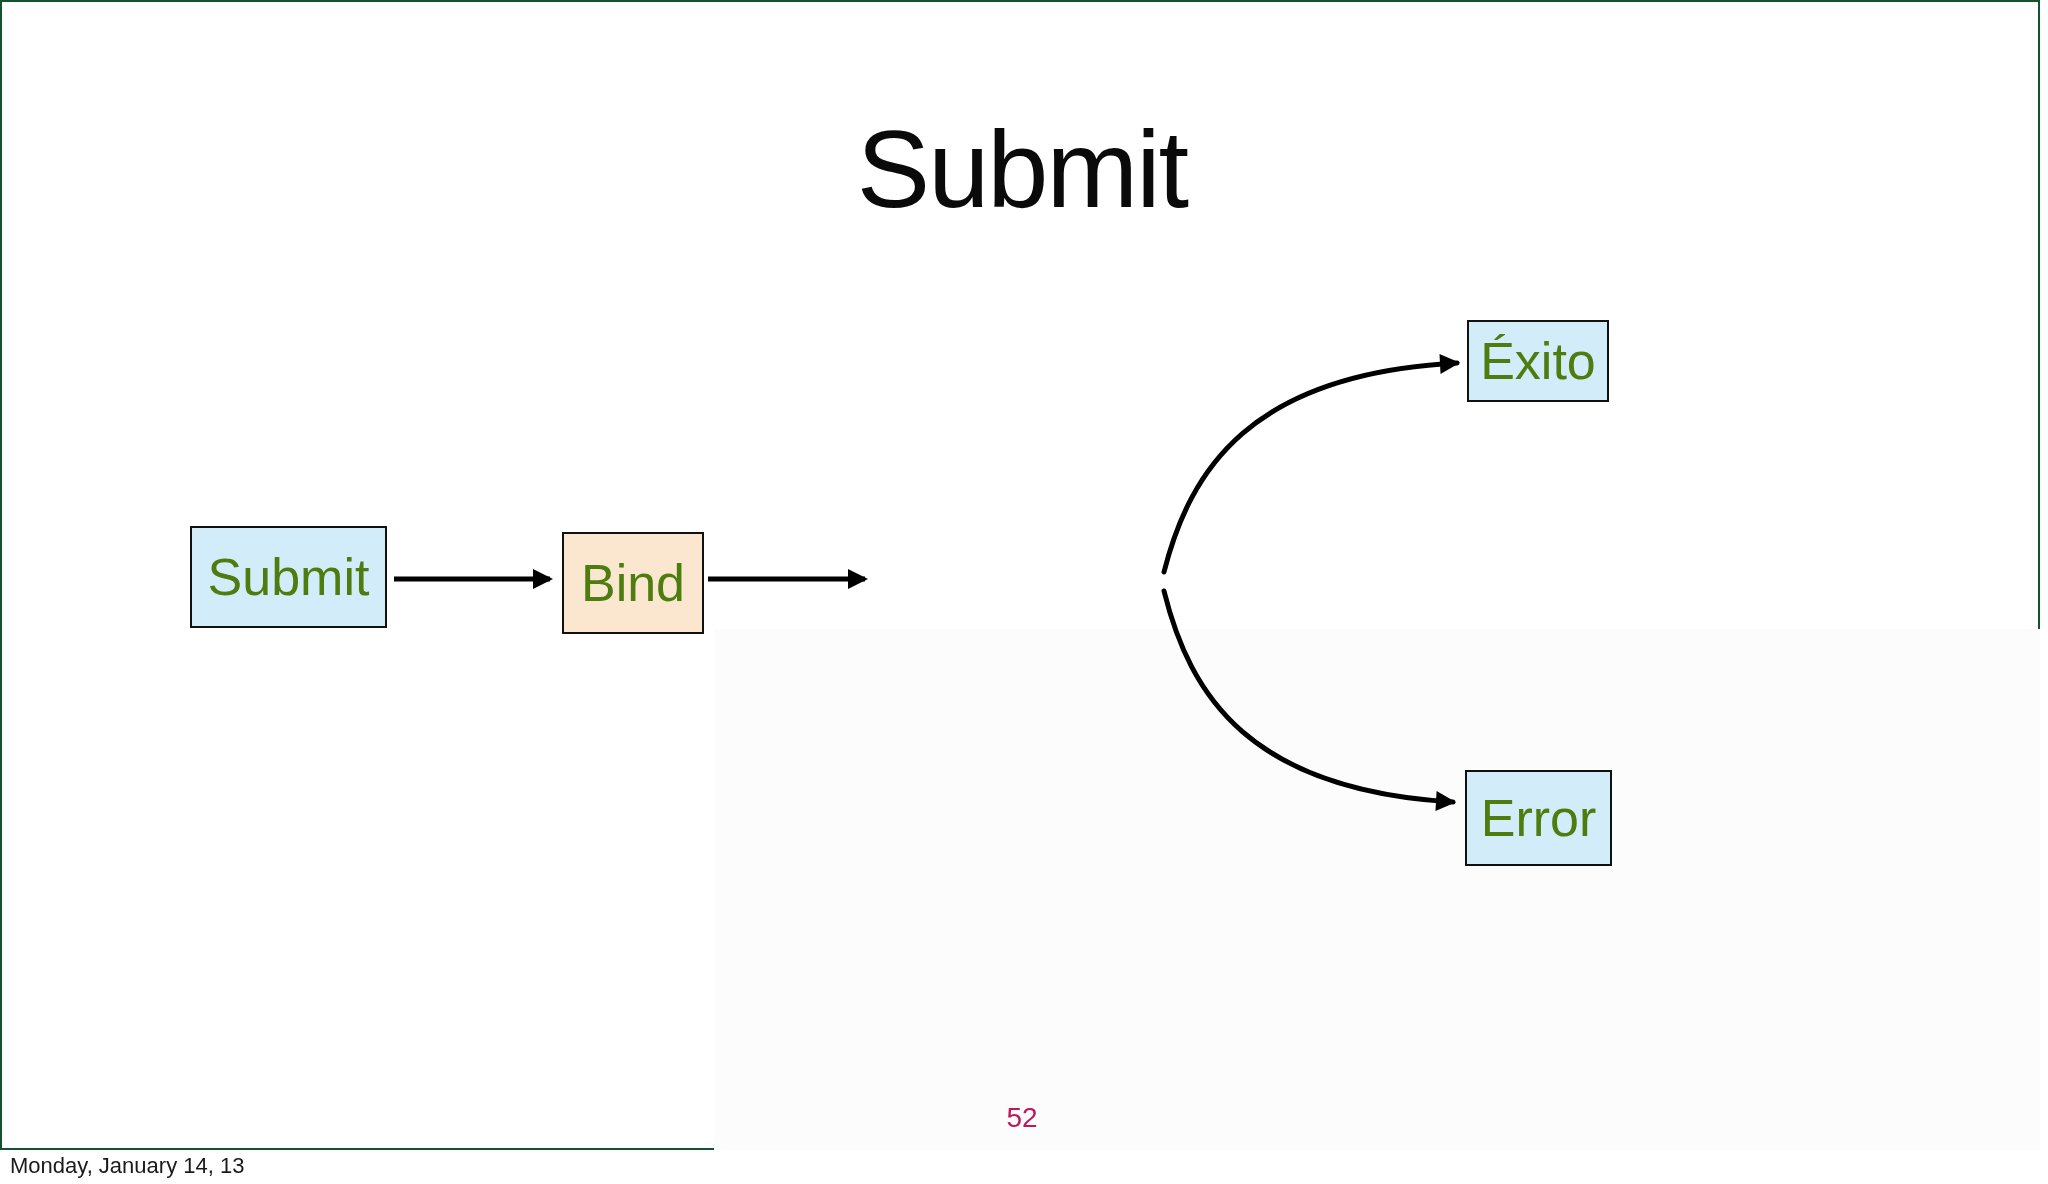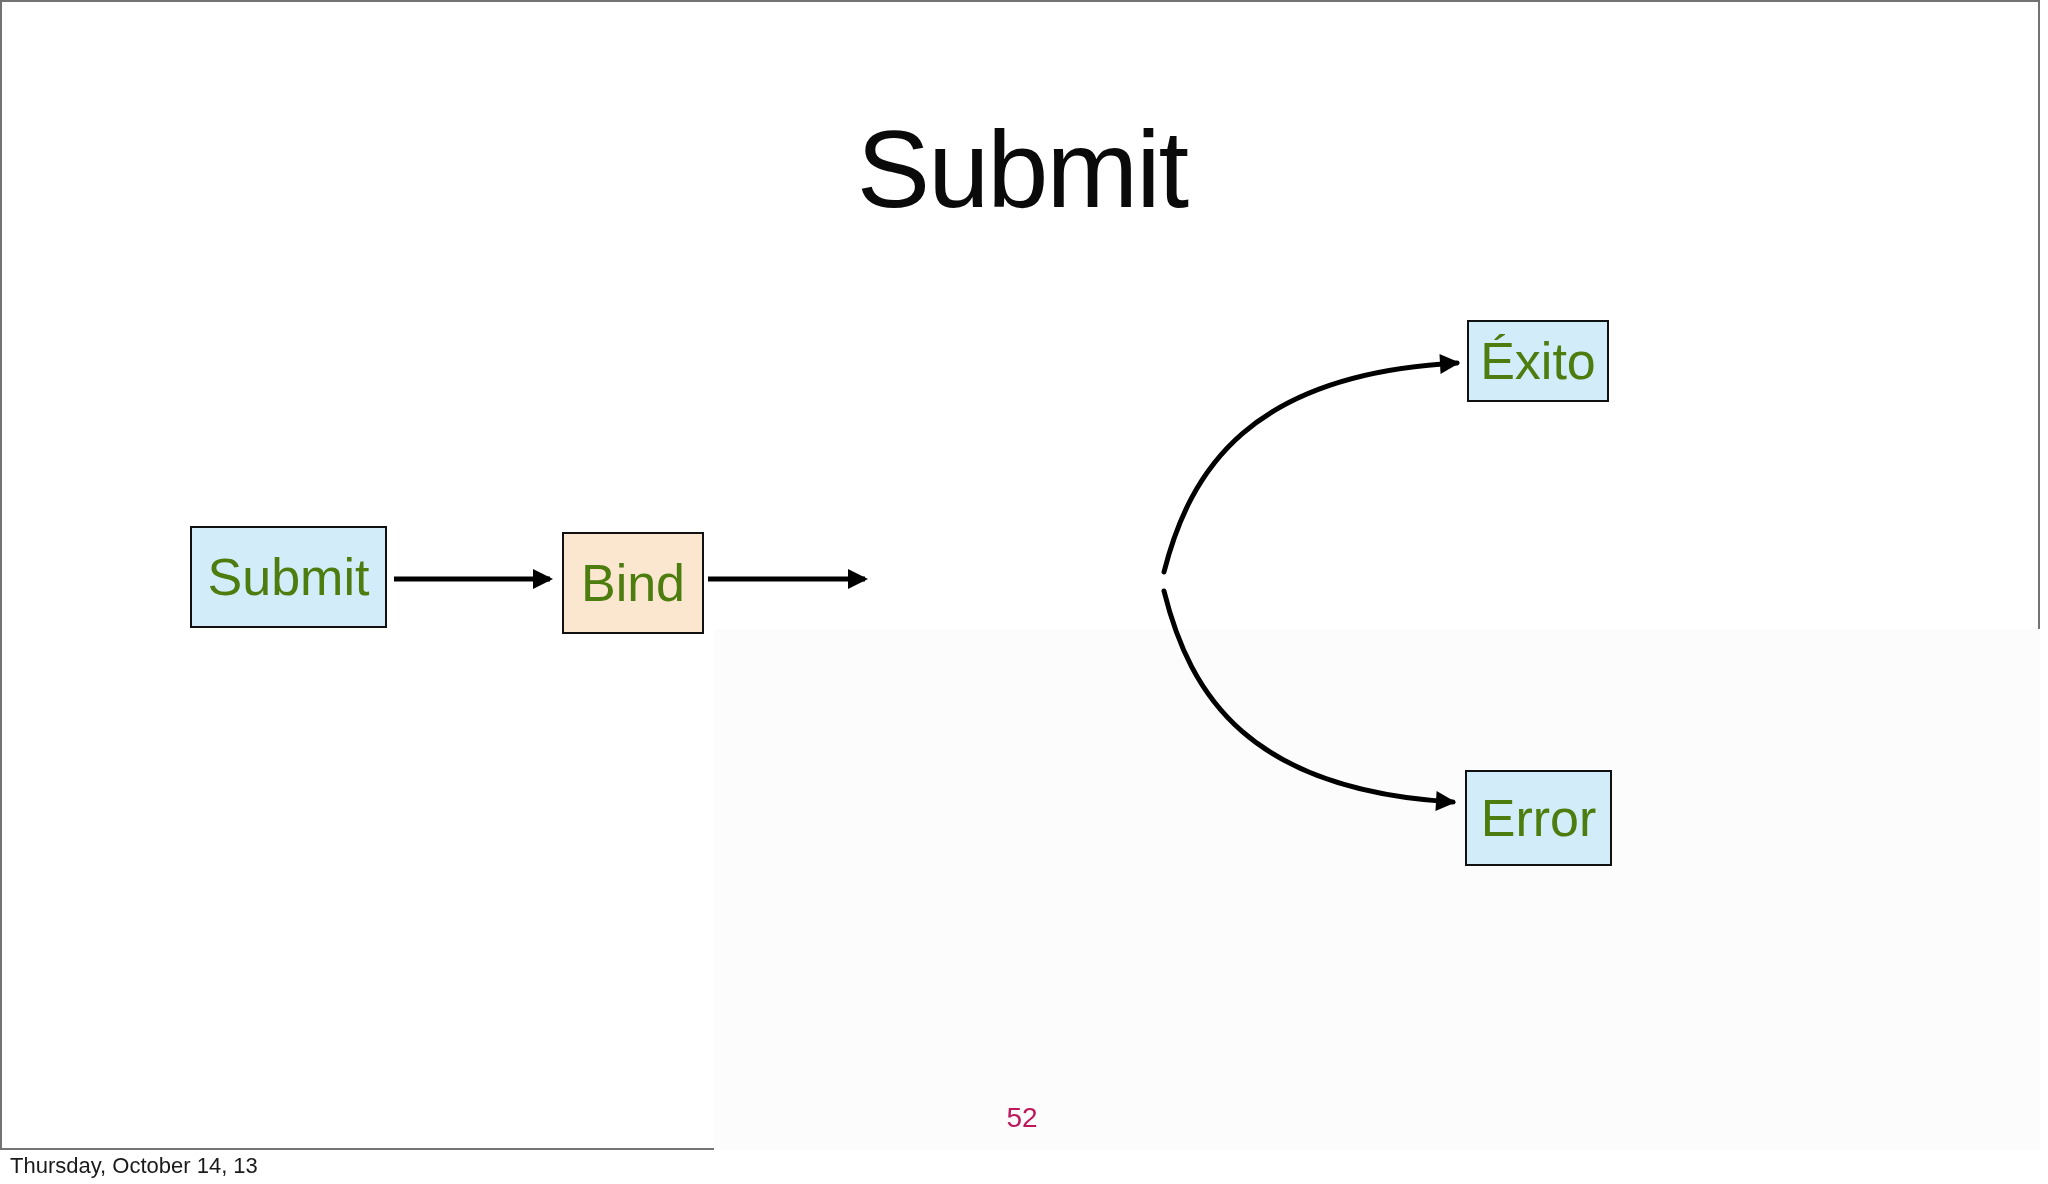--- a/index.html
+++ b/index.html
@@ -16,21 +16,21 @@
     overflow: hidden;
   }
   
   .slide-frame {
     position: absolute;
     left: 0;
     top: 0;
     width: 2040px;
     height: 1150px;
     box-sizing: border-box;
-    border: 2px solid #737373;
+    border: 2px solid #14532d;
     background: #ffffff;
   }
   
   .bg-tint {
     position: absolute;
     left: 712px;
     top: 627px;
     width: 1326px;
     height: 521px;
     background: #fcfcfd;
@@ -120,15 +120,15 @@
 
 
     <div class="node node-exito fill-blue">Éxito</div>
 
     <div class="node node-error fill-blue">Error</div>
 
     <div class="page-number">52</div>
 
   </div>
 
-  <div class="footer-date">Thursday, October 14, 13</div>
+  <div class="footer-date">Monday, January 14, 13</div>
 
 </div>
 
 </body></html>

